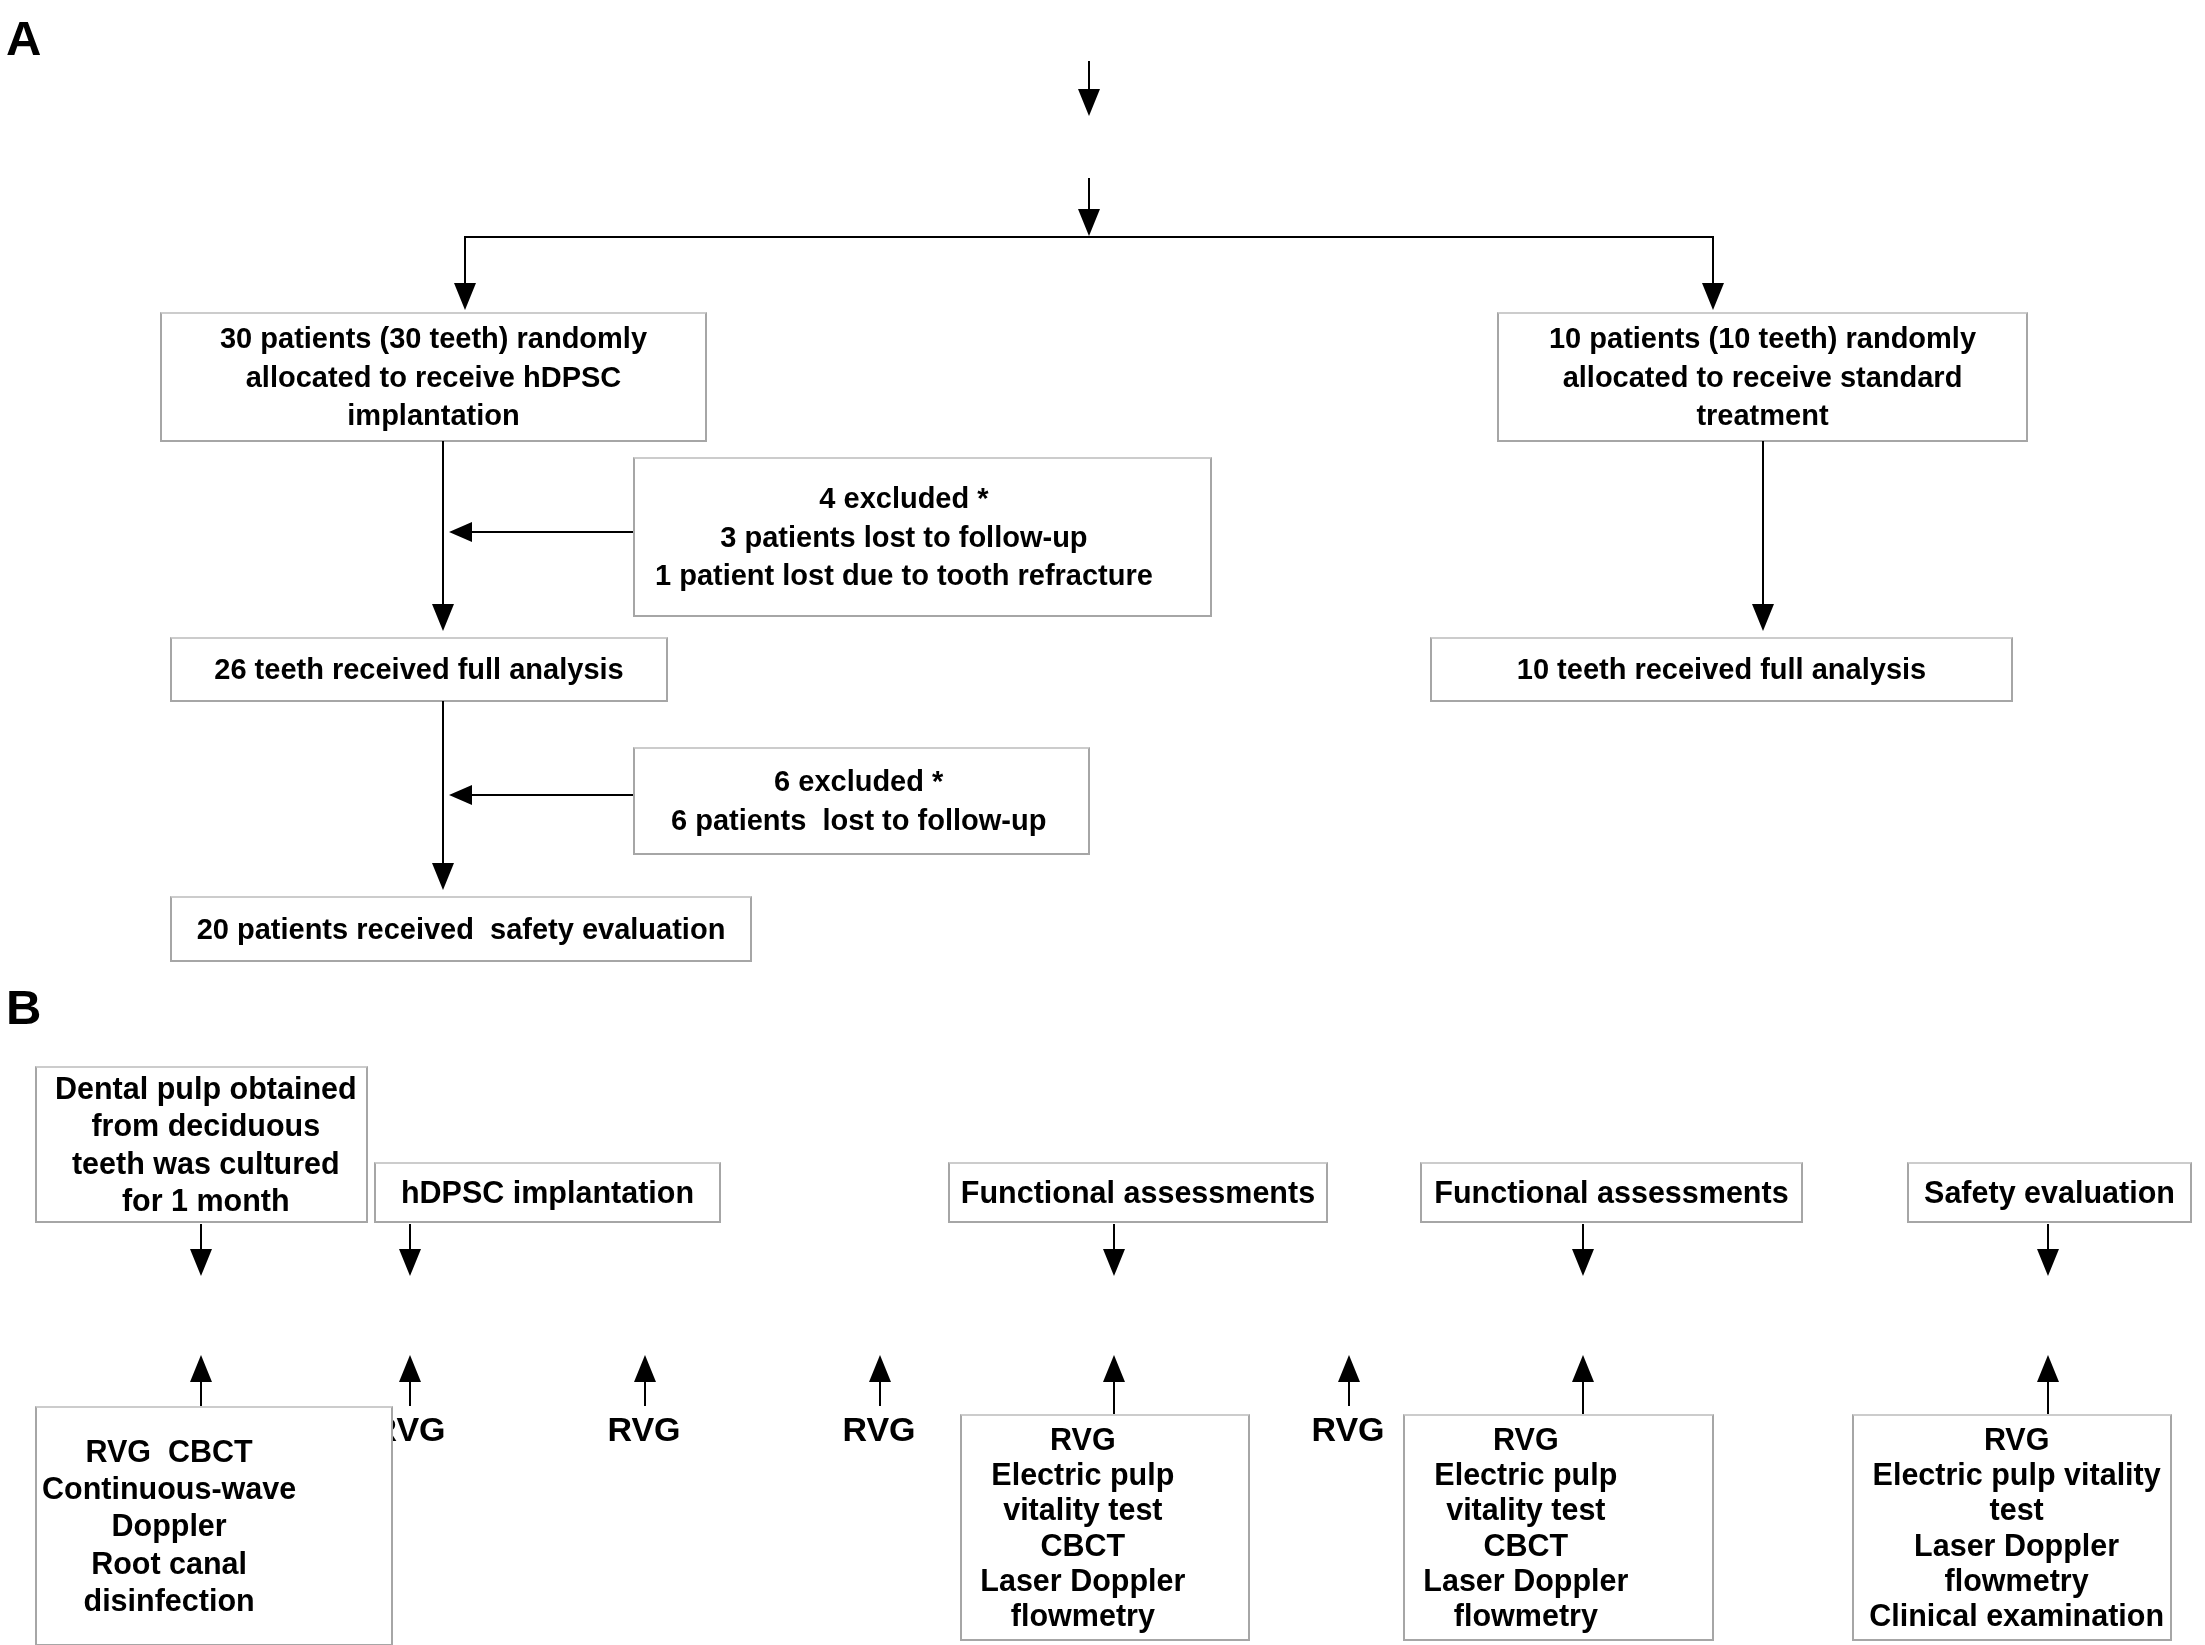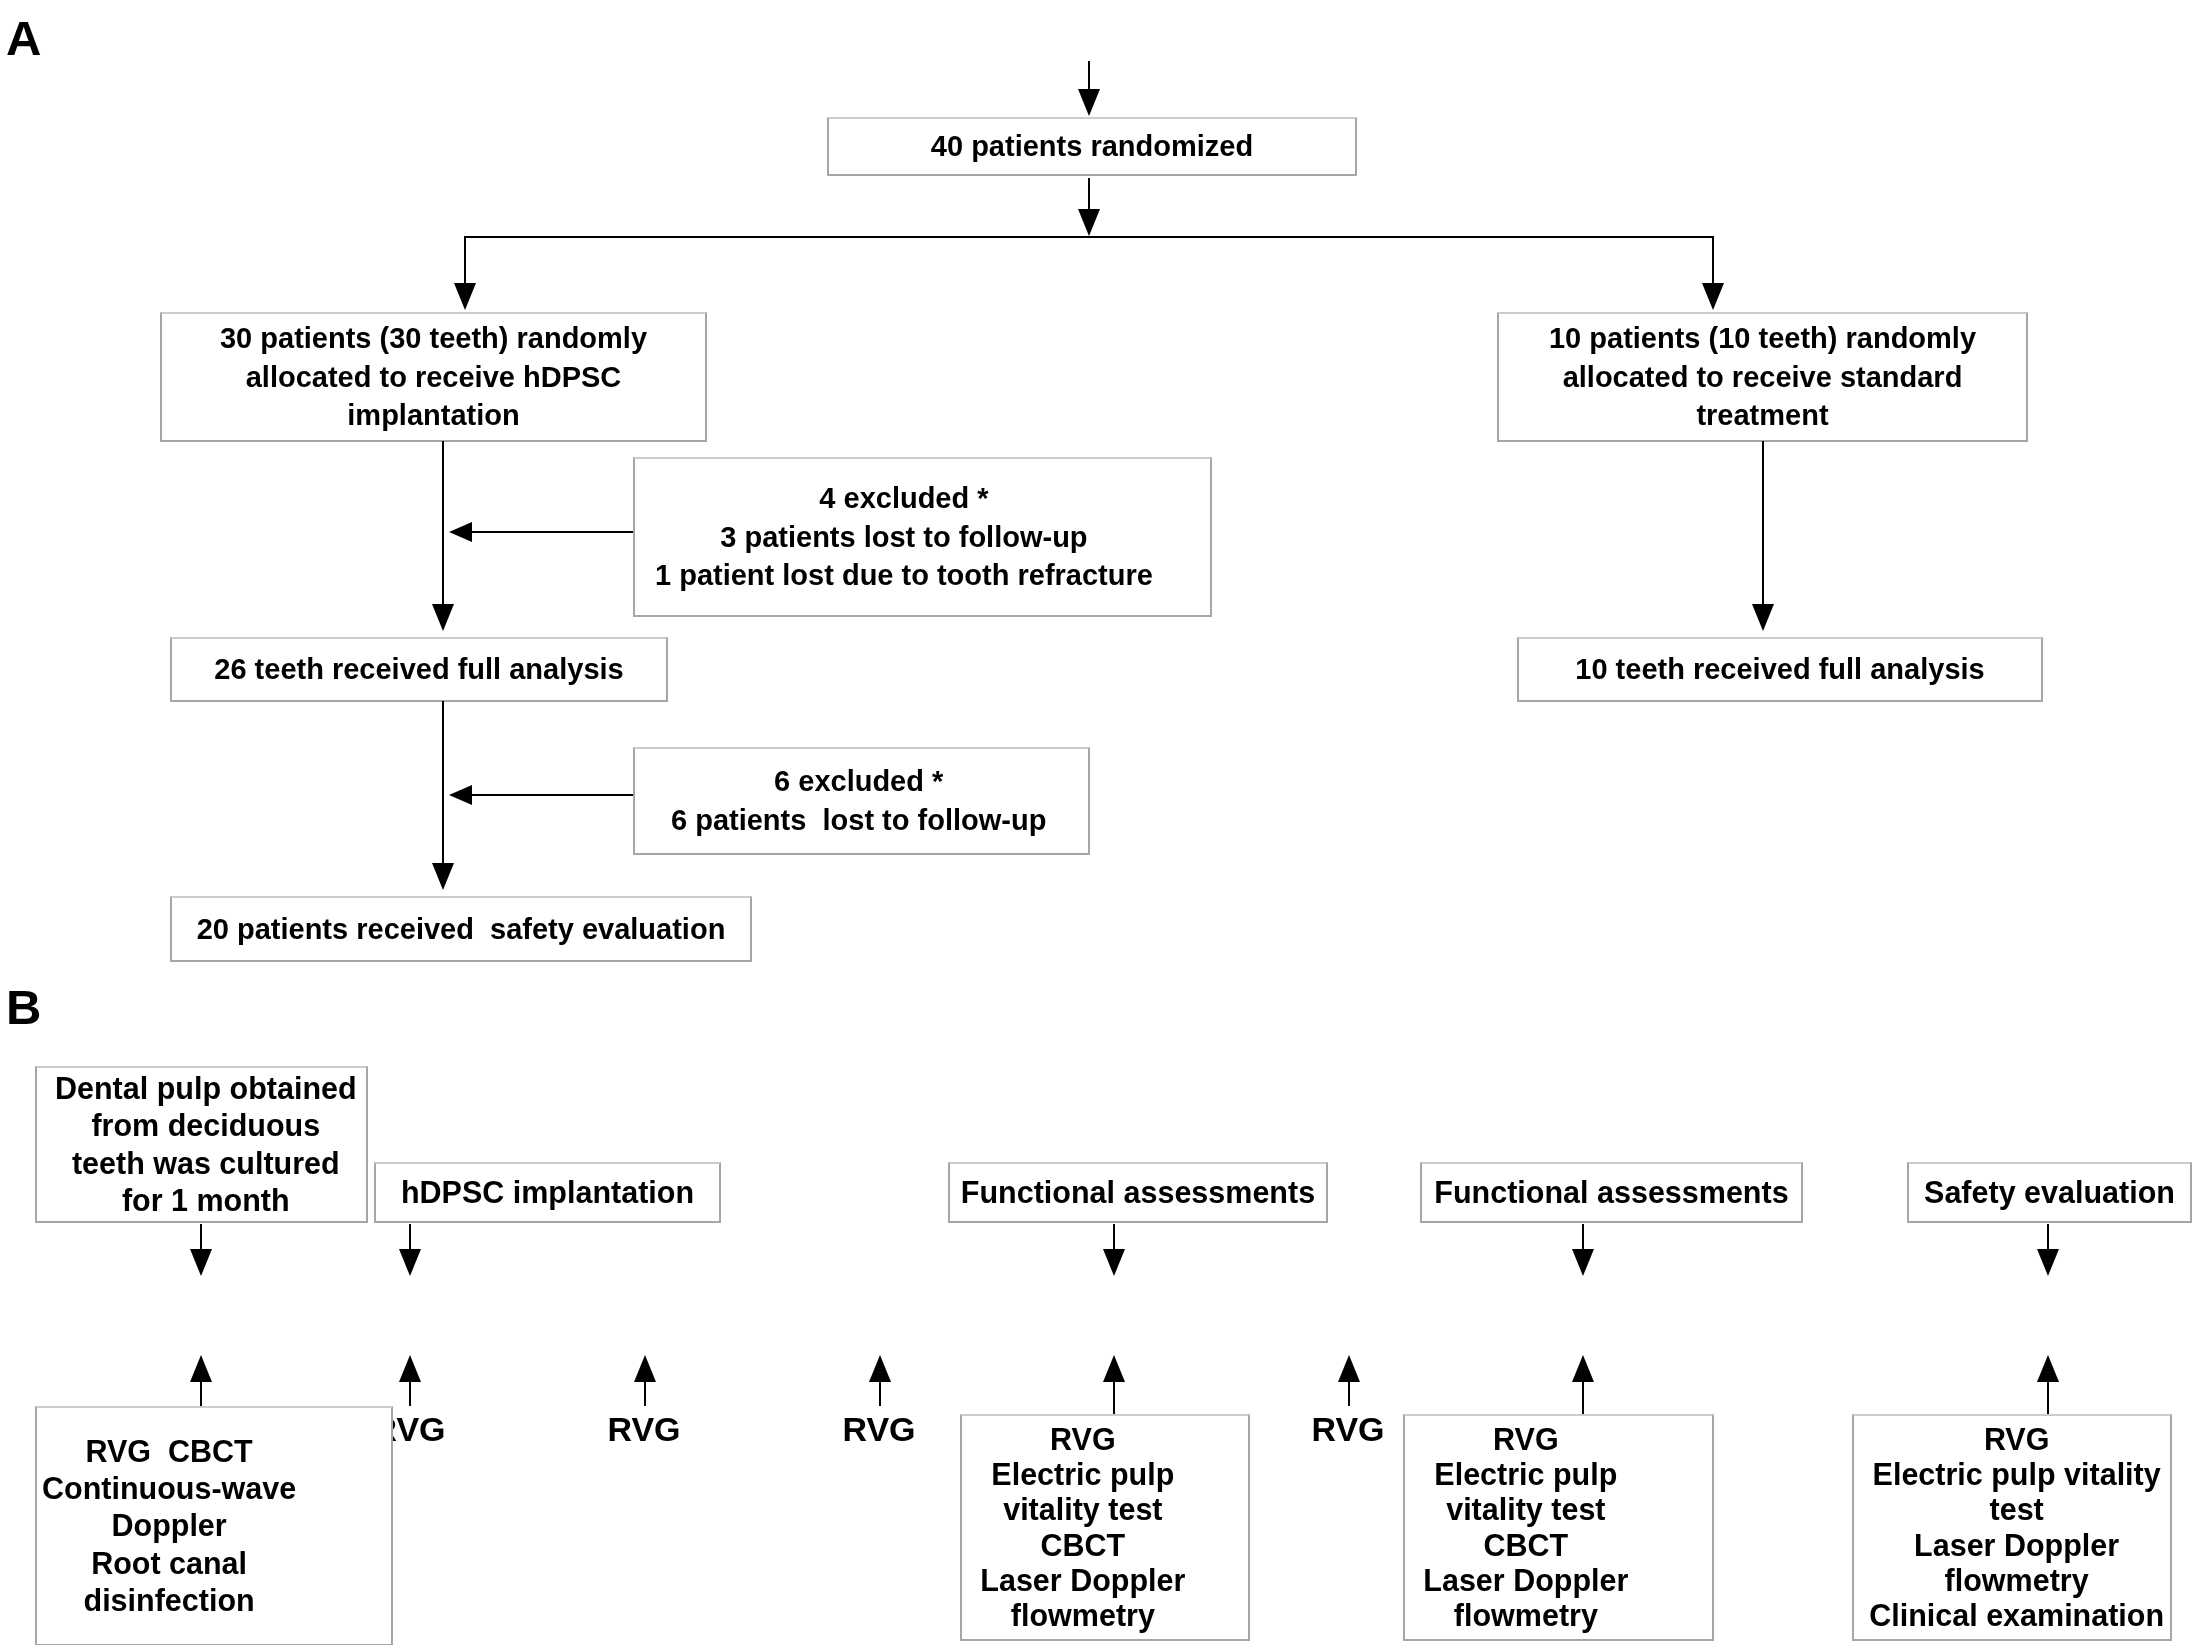--- a/index.html
+++ b/index.html
@@ -92,21 +92,20 @@
 </head>
 <body>
 
 <div id="stage">
 
   <div class="panel-label" style="left:6.1px;top:13.7px;">A</div>
 
 
   <div class="arr arr-down" style="left:1088px;top:61px;height:28px;"></div>
 
-  <div class="box" style="left:827px;top:117px;width:530px;height:59px;">40 patients randomized</div>
 
   <div class="arr arr-down" style="left:1088px;top:178px;height:30.5px;"></div>
   <div class="line" style="left:464px;top:236px;width:1250px;height:2.3px;"></div>
   <div class="arr arr-down" style="left:464px;top:238px;height:45px;"></div>
   <div class="arr arr-down" style="left:1712px;top:238px;height:45px;"></div>
 
   <div class="box" style="left:160px;top:312px;width:547px;height:130px;">30 patients (30 teeth) randomly
 allocated to receive hDPSC
 implantation</div>
 
@@ -126,21 +125,21 @@
   <div class="arr arr-down" style="left:442px;top:701px;height:162px;"></div>
   <div class="arr arr-left" style="left:472px;top:794px;width:161px;"></div>
 
   <div class="box box--left" style="left:633px;top:747px;width:457px;height:108px;padding-left:36px;">6 excluded *
 6 patients  lost to follow-up</div>
 
   <div class="box" style="left:170px;top:896px;width:582px;height:66px;">20 patients received  safety evaluation</div>
 
   <div class="arr arr-down" style="left:1762px;top:441px;height:163px;"></div>
 
-  <div class="box" style="left:1517px;top:637px;width:526px;height:65px;">10 teeth received full analysis</div>
+  <div class="box" style="left:1430px;top:637px;width:583px;height:65px;">10 teeth received full analysis</div>
 
   <div class="panel-label" style="left:6.1px;top:983px;">B</div>
 
   <div class="box box--left b-box" style="left:35px;top:1066px;width:333px;height:157px;padding-left:18px;">Dental pulp obtained
 from deciduous
 teeth was cultured
 for 1 month</div>
 
   <div class="box b-box" style="left:374px;top:1162px;width:347px;height:61px;">hDPSC implantation</div>
 

